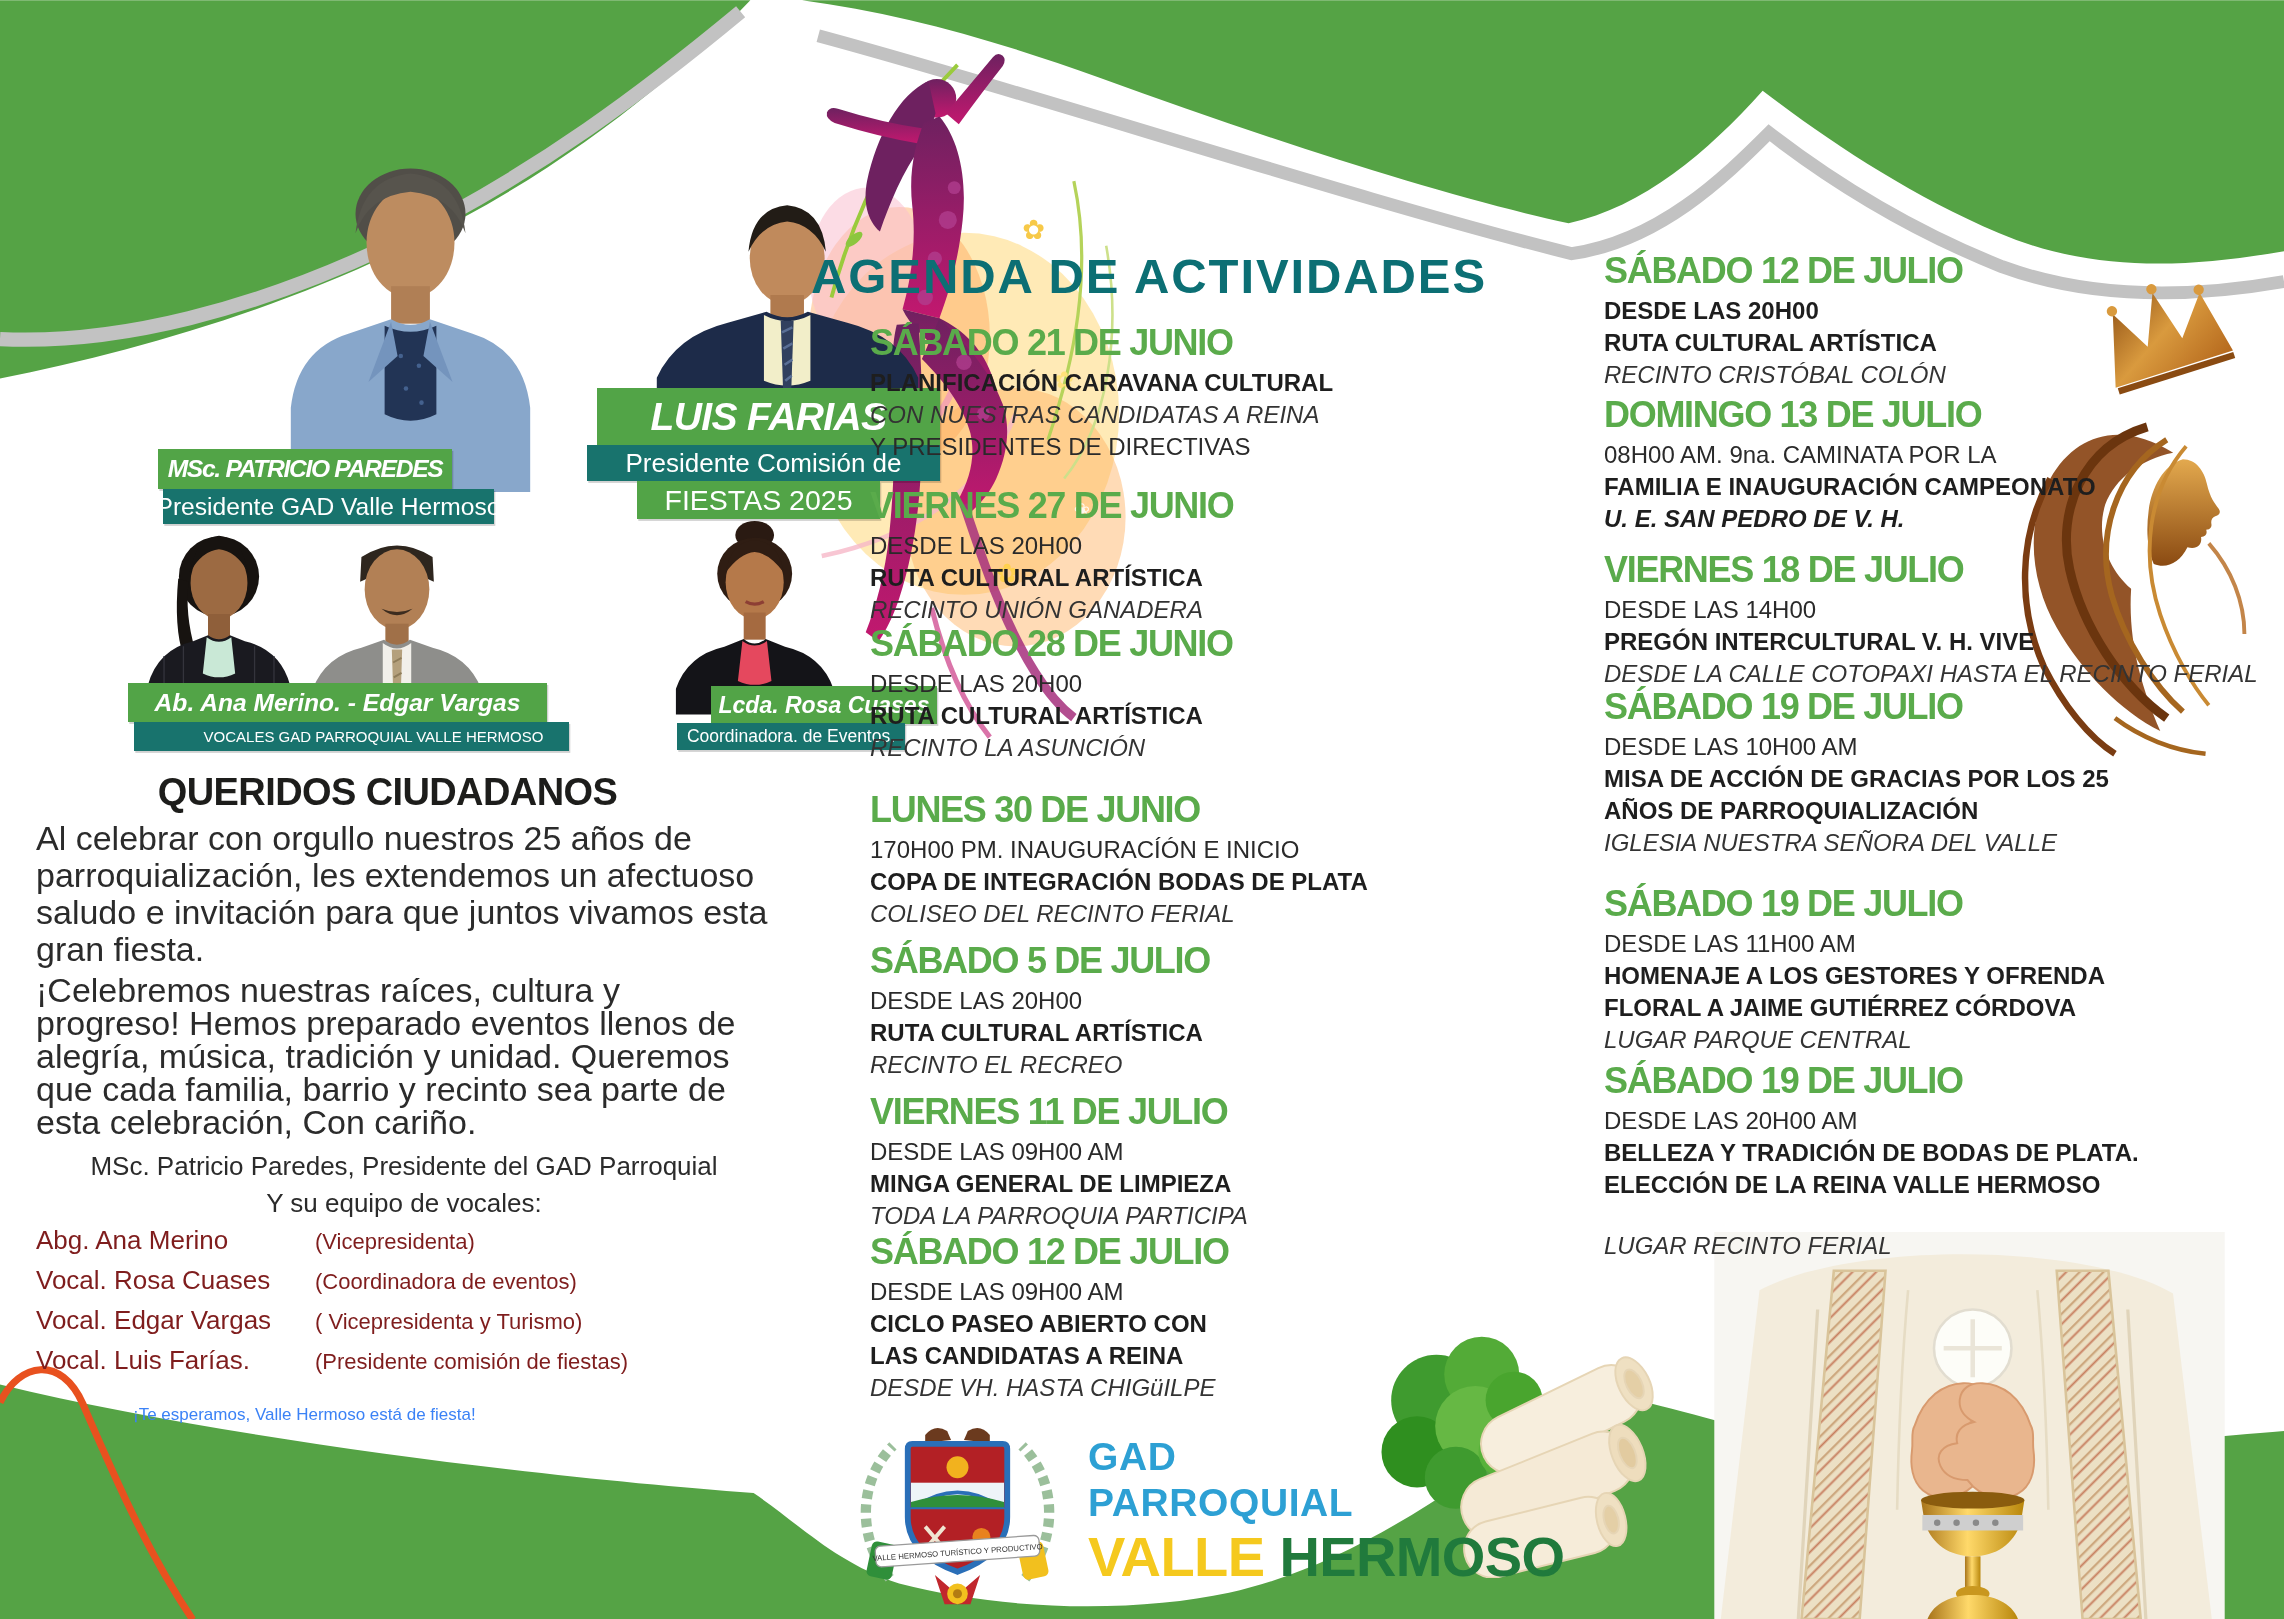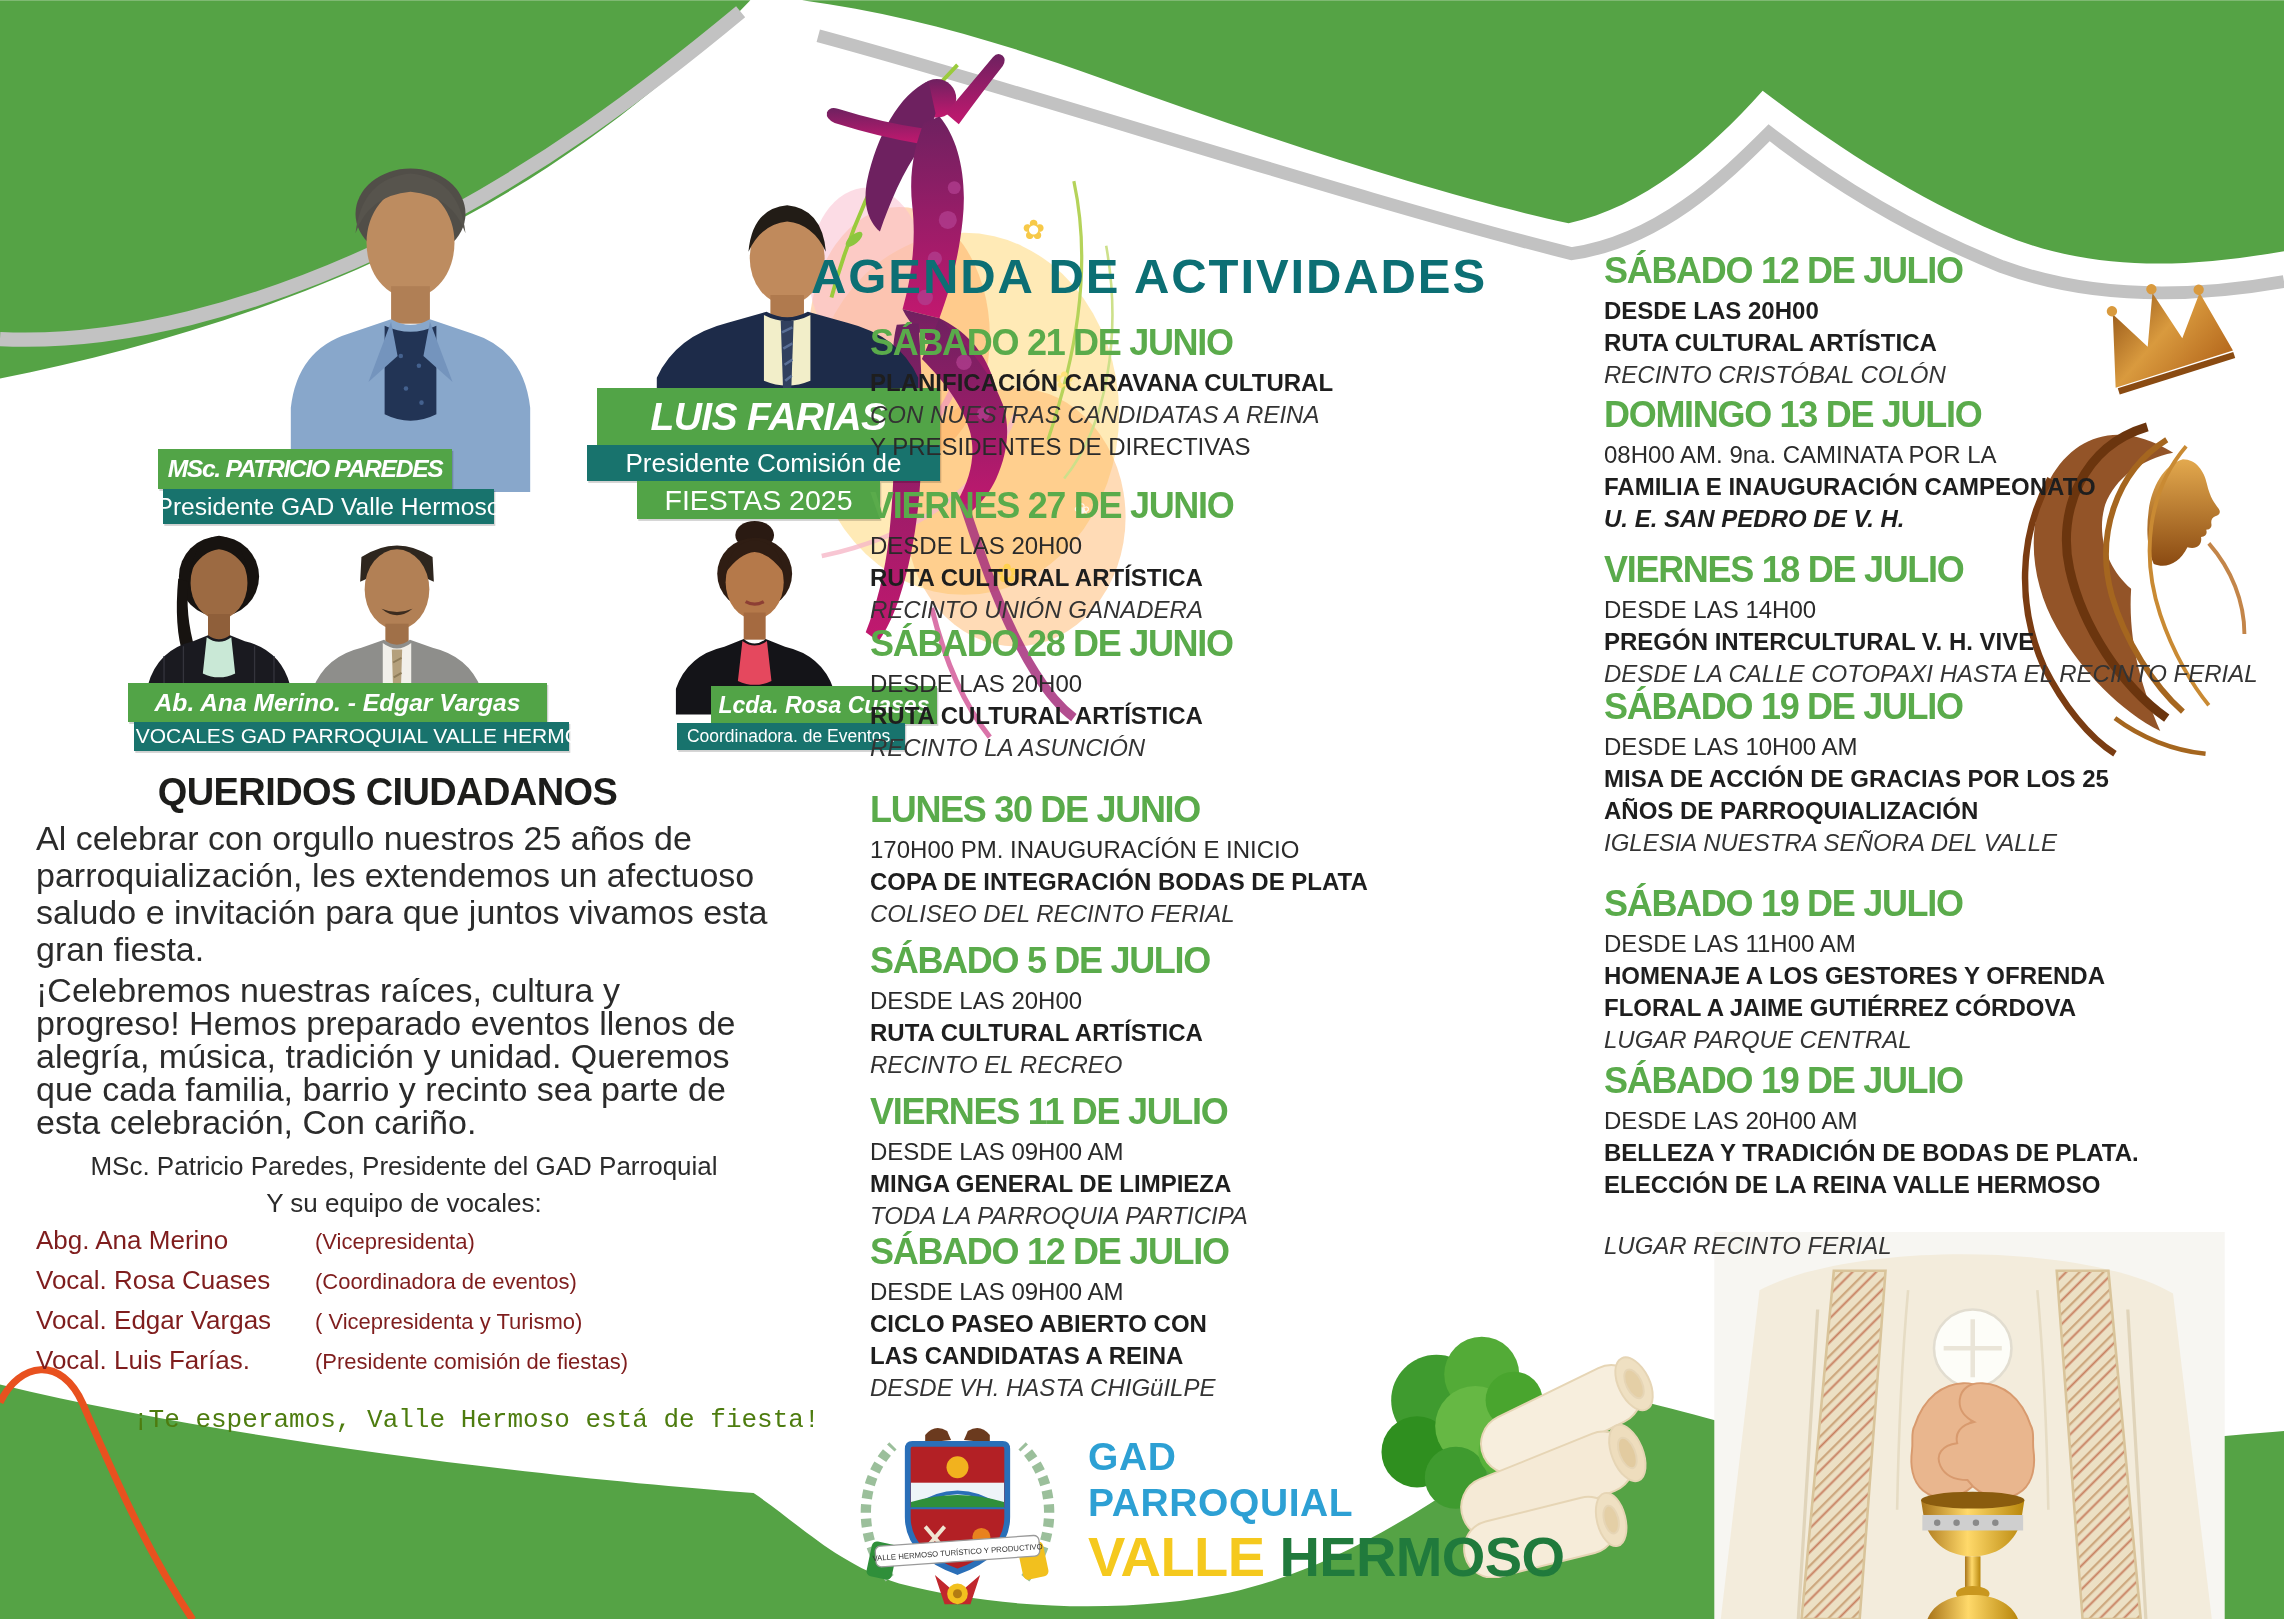--- a/index.html
+++ b/index.html
@@ -21,21 +21,21 @@
   .queridos{position:absolute;left:116px;top:771px;width:543px;text-align:center;z-index:10;
             font-size:38px;font-weight:bold;letter-spacing:-0.6px;color:#1d1d1b;}
   .para{position:absolute;left:36px;width:734px;z-index:10;font-size:34px;color:#2b2b2b;}
   .p1{top:820px;line-height:37px;}
   .p2{top:974px;line-height:33px;}
   .sig{position:absolute;left:58px;width:692px;text-align:center;z-index:10;font-size:26px;color:#2b2b2b;}
   .team{position:absolute;left:36px;top:1221px;z-index:10;font-size:26px;color:#7f1d1d;}
   .team .row{line-height:38px;}
   .team .nm{display:inline-block;width:279px;}
   .team .rl{font-size:22px;}
-  .closing{position:absolute;left:133px;top:1405px;z-index:10;font-size:26px;color:#4d7c0f;font-family:Liberation Mono, monospace;}
+  .closing{position:absolute;left:133px;top:1405px;z-index:10;font-size:17px;color:#3b82f6;}
 
   
   .agenda-title{position:absolute;left:811px;top:248px;z-index:10;font-size:49px;font-weight:bold;
                 letter-spacing:1.9px;color:#0c6f74;white-space:nowrap;}
   .ev{position:absolute;z-index:10;white-space:nowrap;}
   .ev h3{margin:0 0 5.2px 0;font-size:36px;line-height:39px;font-weight:bold;letter-spacing:-1.3px;color:#5aab4b;}
   .ev p{margin:0;font-size:24px;line-height:32px;color:#2a2a2a;}
   .ev p.b{font-weight:bold;color:#1e1e1e;}
   .ev p.i{font-style:italic;color:#333;}
   .ev p.bi{font-weight:bold;font-style:italic;color:#1e1e1e;}
@@ -320,21 +320,21 @@
     <span style="font-size:26px;">Presidente Comisión de</span>
   </div>
   <div class="bar green" style="left:637px;top:481px;width:243px;height:38px;">
     <span style="font-size:28.5px;">FIESTAS 2025</span>
   </div>
 
   <div class="bar green" style="left:128px;top:683px;width:419px;height:39px;">
     <span class="bi" style="font-size:24.6px;">Ab. Ana Merino. - Edgar Vargas</span>
   </div>
   <div class="bar teal" style="left:134px;top:722px;width:435px;height:28.5px;">
-    <span style="font-size:21px;margin-left:44px;">VOCALES  GAD PARROQUIAL VALLE HERMOSO</span>
+    <span style="font-size:15px;margin-left:44px;">VOCALES  GAD PARROQUIAL VALLE HERMOSO</span>
   </div>
 
   <div class="bar green" style="left:667px;top:686px;width:226px;height:38px;margin-left:44px;">
     <span class="bi" style="font-size:23px;">Lcda. Rosa Cuases</span>
   </div>
   <div class="bar teal" style="left:677px;top:723px;width:228px;height:27px;">
     <span style="font-size:17.5px;">Coordinadora. de Eventos.</span>
   </div>
 
   <div class="queridos">QUERIDOS CIUDADANOS</div>

